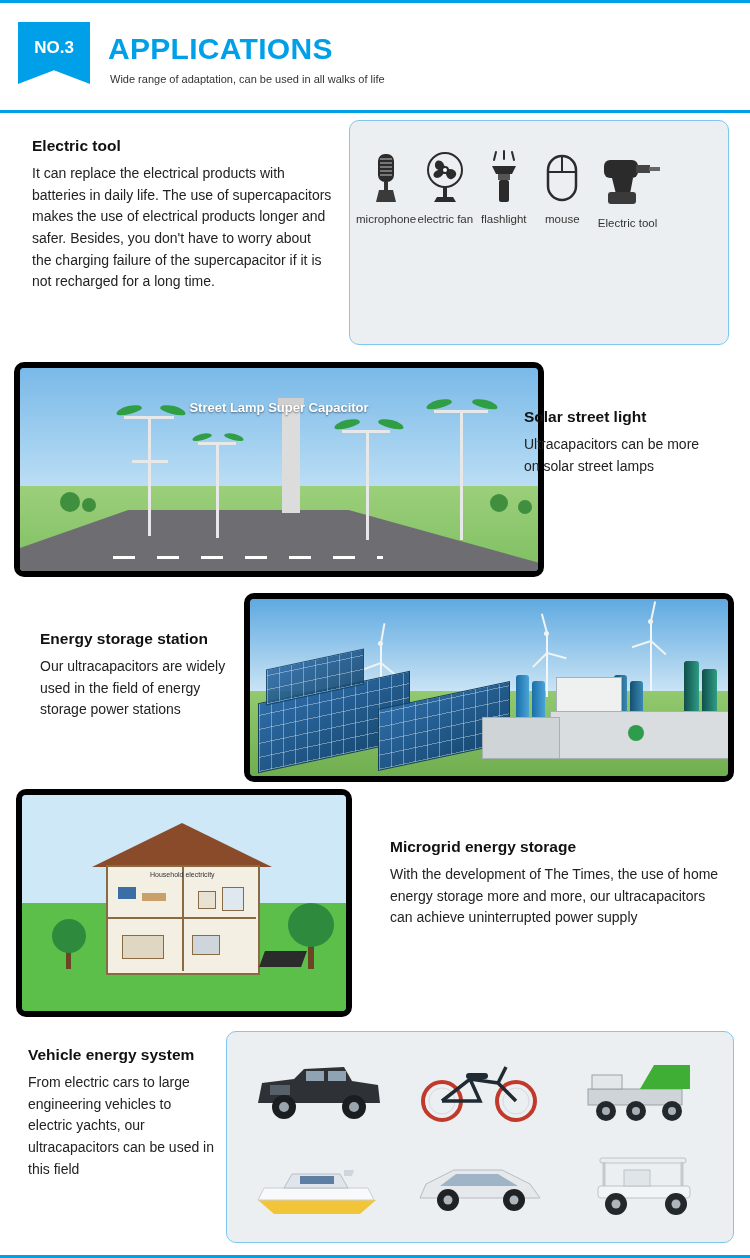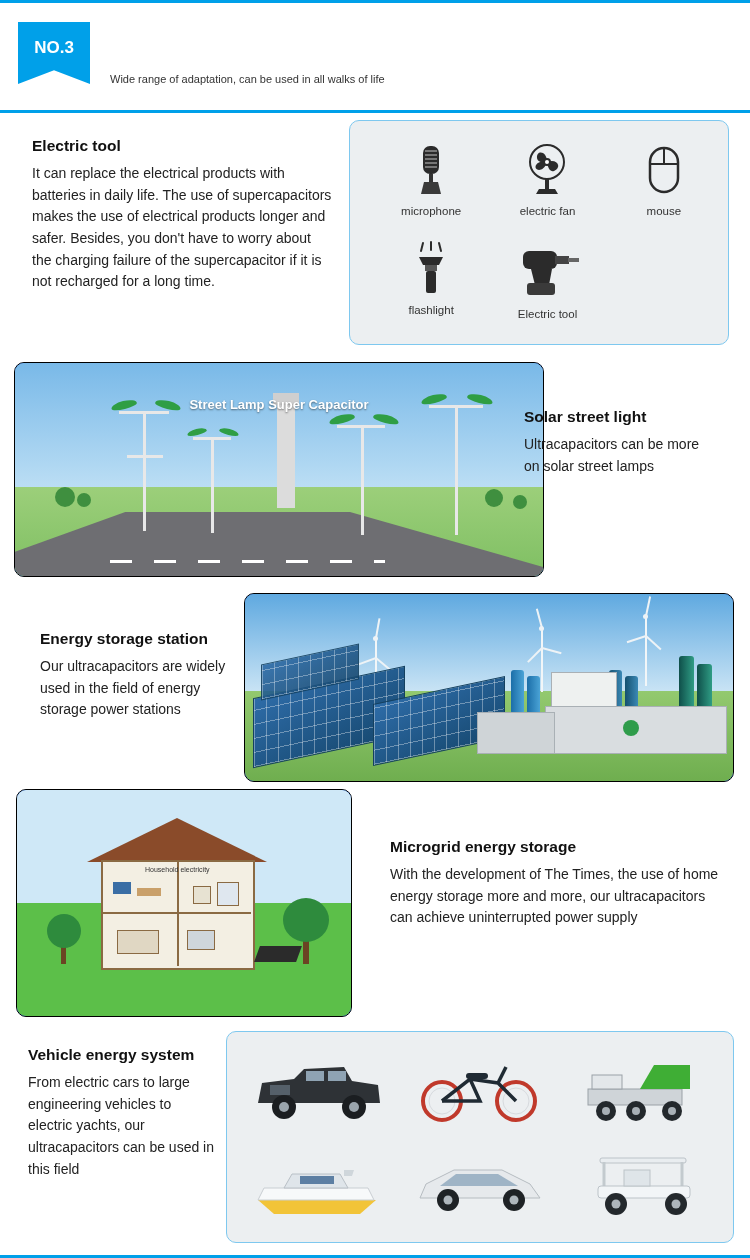--- a/index.html
+++ b/index.html
@@ -90,37 +90,36 @@
 
   .panel {
     position: absolute;
     border: 1px solid #7ec8ef;
     border-radius: 10px;
     background: #eceff1;
     box-sizing: border-box;
   }
   .photo {
     position: absolute;
-    border: 1px solid #000000;
+    border: 6px solid #000000;
     border-radius: 10px;
     overflow: hidden;
     box-sizing: border-box;
     background: #3b82f6;
   }
 
   
   .icon-grid {
     position: absolute;
     left: 0; top: 0; right: 0; bottom: 0;
     display: grid;
-    grid-template-columns: repeat(3, 1fr);
+    grid-template-columns: repeat(6, 1fr);
     grid-template-rows: 1fr 1fr;
-    padding: 18px 6px 8px 6px;
+    padding: 26px 6px 8px 6px;
     box-sizing: border-box;
-    margin-left: 17px;
   }
   .icon-cell {
     display: flex;
     flex-direction: column;
     align-items: center;
     justify-content: flex-start;
   }
   .icon-cell .glyph {
     height: 62px;
     display: flex;
@@ -190,20 +189,21 @@
     height:3px;
     background:#00a0e9;
   }
 </style>
 </head>
 <body>
 
 <div class="header">
   <div class="top-rule"></div>
   <div class="badge">NO.3</div>
+  <div class="header-title">APPLICATIONS</div>
   <div class="header-sub">Wide range of adaptation, can be used in all walks of life</div>
   <div class="header-rule"></div>
 </div>
 
 <div class="sec" style="left:32px; top:137px; width:300px;">
   <h3>Electric tool</h3>
   <p>It can replace the electrical products with batteries in daily life. The use of supercapacitors makes the use of electrical products longer and safer. Besides, you don't have to worry about the charging failure of the supercapacitor if it is not recharged for a long time.</p>
 </div>
 
 <div class="panel" style="left:349px; top:120px; width:380px; height:225px;">
@@ -237,43 +237,43 @@
           <circle cx="27" cy="20" r="3" fill="#fff" stroke="#2b2b2b" stroke-width="2"></circle>
           <rect x="25" y="37" width="4" height="10" fill="#2b2b2b"></rect>
           <path d="M16 52 h22 l-3 -5 h-16 z" fill="#2b2b2b"></path>
         </svg>
       </div>
       <div class="cap">electric fan</div>
     </div>
 
     <div class="icon-cell">
       <div class="glyph">
-        <svg width="38" height="56" viewBox="0 0 38 56">
-          <rect x="5" y="6" width="28" height="44" rx="14" fill="none" stroke="#2b2b2b" stroke-width="2.5"></rect>
-          <line x1="19" y1="6" x2="19" y2="22" stroke="#2b2b2b" stroke-width="2"></line>
-          <line x1="5" y1="22" x2="33" y2="22" stroke="#2b2b2b" stroke-width="2"></line>
-        </svg>
-      </div>
-      <div class="cap">mouse</div>
-    </div>
-
-    <div class="icon-cell">
-      <div class="glyph">
         <svg width="44" height="56" viewBox="0 0 44 56">
           <g stroke="#2b2b2b" stroke-width="2" stroke-linecap="round">
             <line x1="14" y1="2" x2="12" y2="10"></line>
             <line x1="22" y1="1" x2="22" y2="9"></line>
             <line x1="30" y1="2" x2="32" y2="10"></line>
           </g>
           <path d="M10 16 h24 l-4 8 h-16 z" fill="#2b2b2b"></path>
           <rect x="16" y="24" width="12" height="6" fill="#555"></rect>
           <rect x="17" y="30" width="10" height="22" rx="2" fill="#2b2b2b"></rect>
         </svg>
       </div>
       <div class="cap">flashlight</div>
+    </div>
+
+    <div class="icon-cell">
+      <div class="glyph">
+        <svg width="38" height="56" viewBox="0 0 38 56">
+          <rect x="5" y="6" width="28" height="44" rx="14" fill="none" stroke="#2b2b2b" stroke-width="2.5"></rect>
+          <line x1="19" y1="6" x2="19" y2="22" stroke="#2b2b2b" stroke-width="2"></line>
+          <line x1="5" y1="22" x2="33" y2="22" stroke="#2b2b2b" stroke-width="2"></line>
+        </svg>
+      </div>
+      <div class="cap">mouse</div>
     </div>
 
     <div class="icon-cell row2">
       <div class="glyph">
         <svg width="72" height="60" viewBox="0 0 72 60">
           <rect x="12" y="10" width="34" height="18" rx="6" fill="#2b2b2b"></rect>
           <rect x="44" y="15" width="14" height="8" fill="#444"></rect>
           <rect x="57" y="17" width="11" height="4" fill="#666"></rect>
           <path d="M20 28 l4 16 h14 l3 -16 z" fill="#2b2b2b"></path>
           <rect x="16" y="42" width="28" height="12" rx="3" fill="#3a3a3a"></rect>

